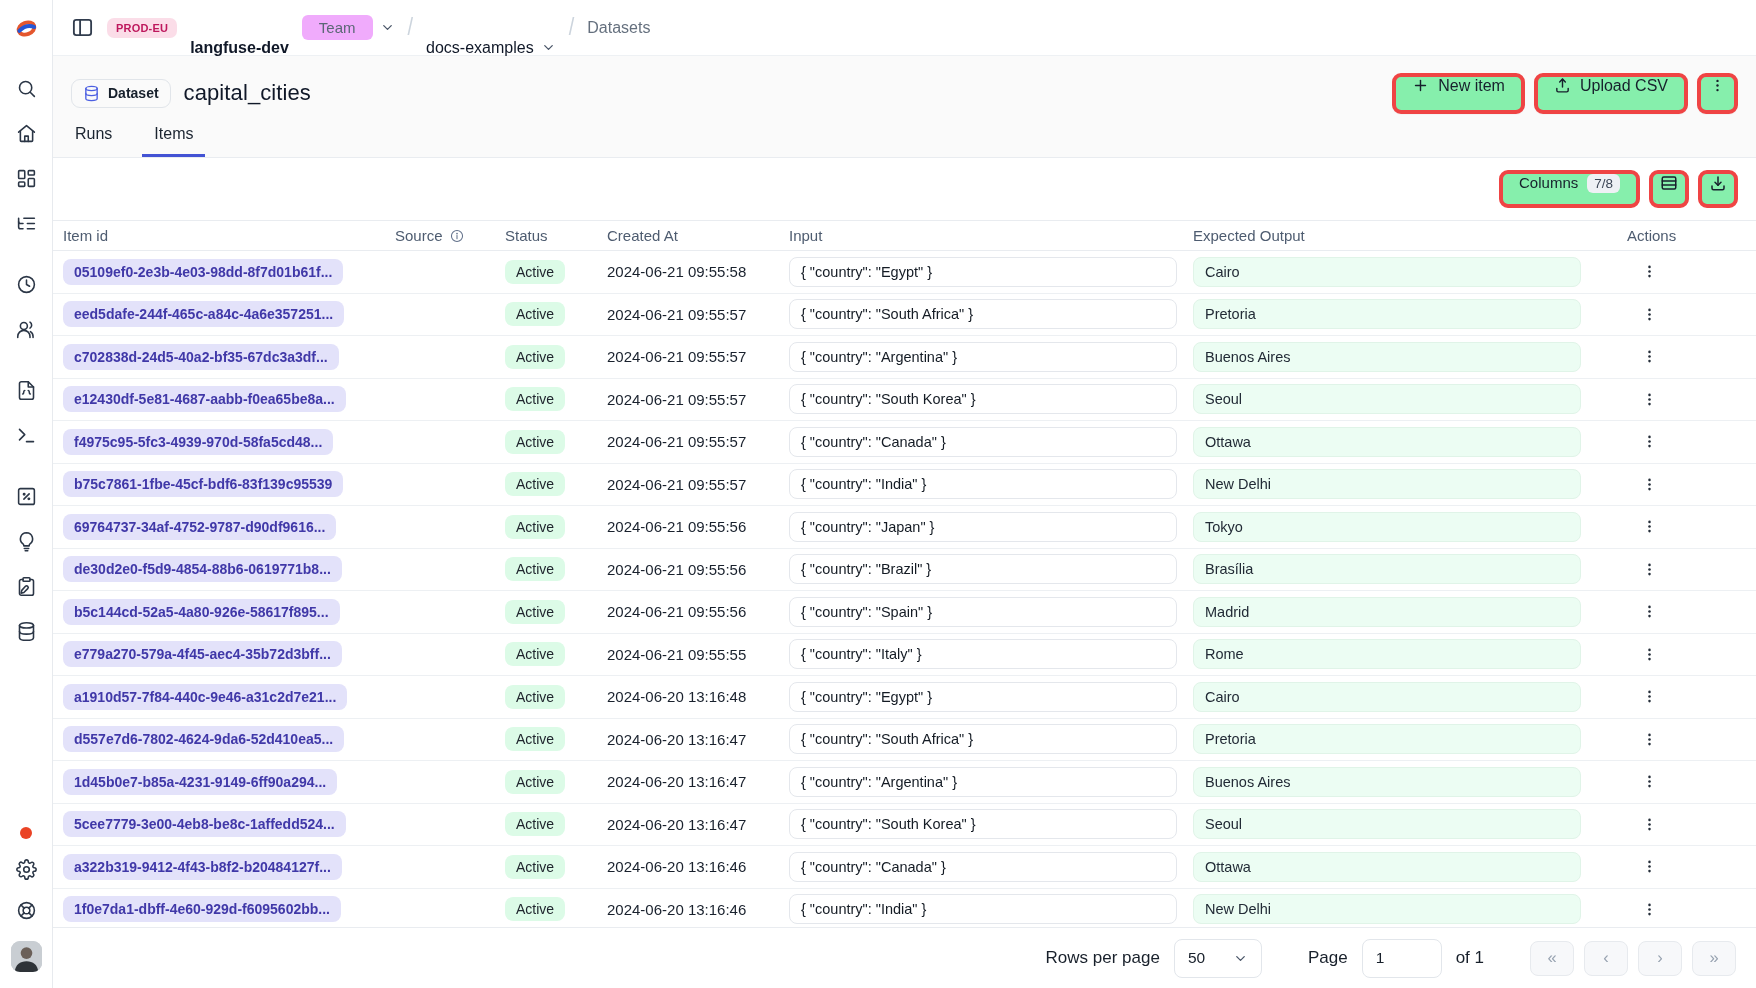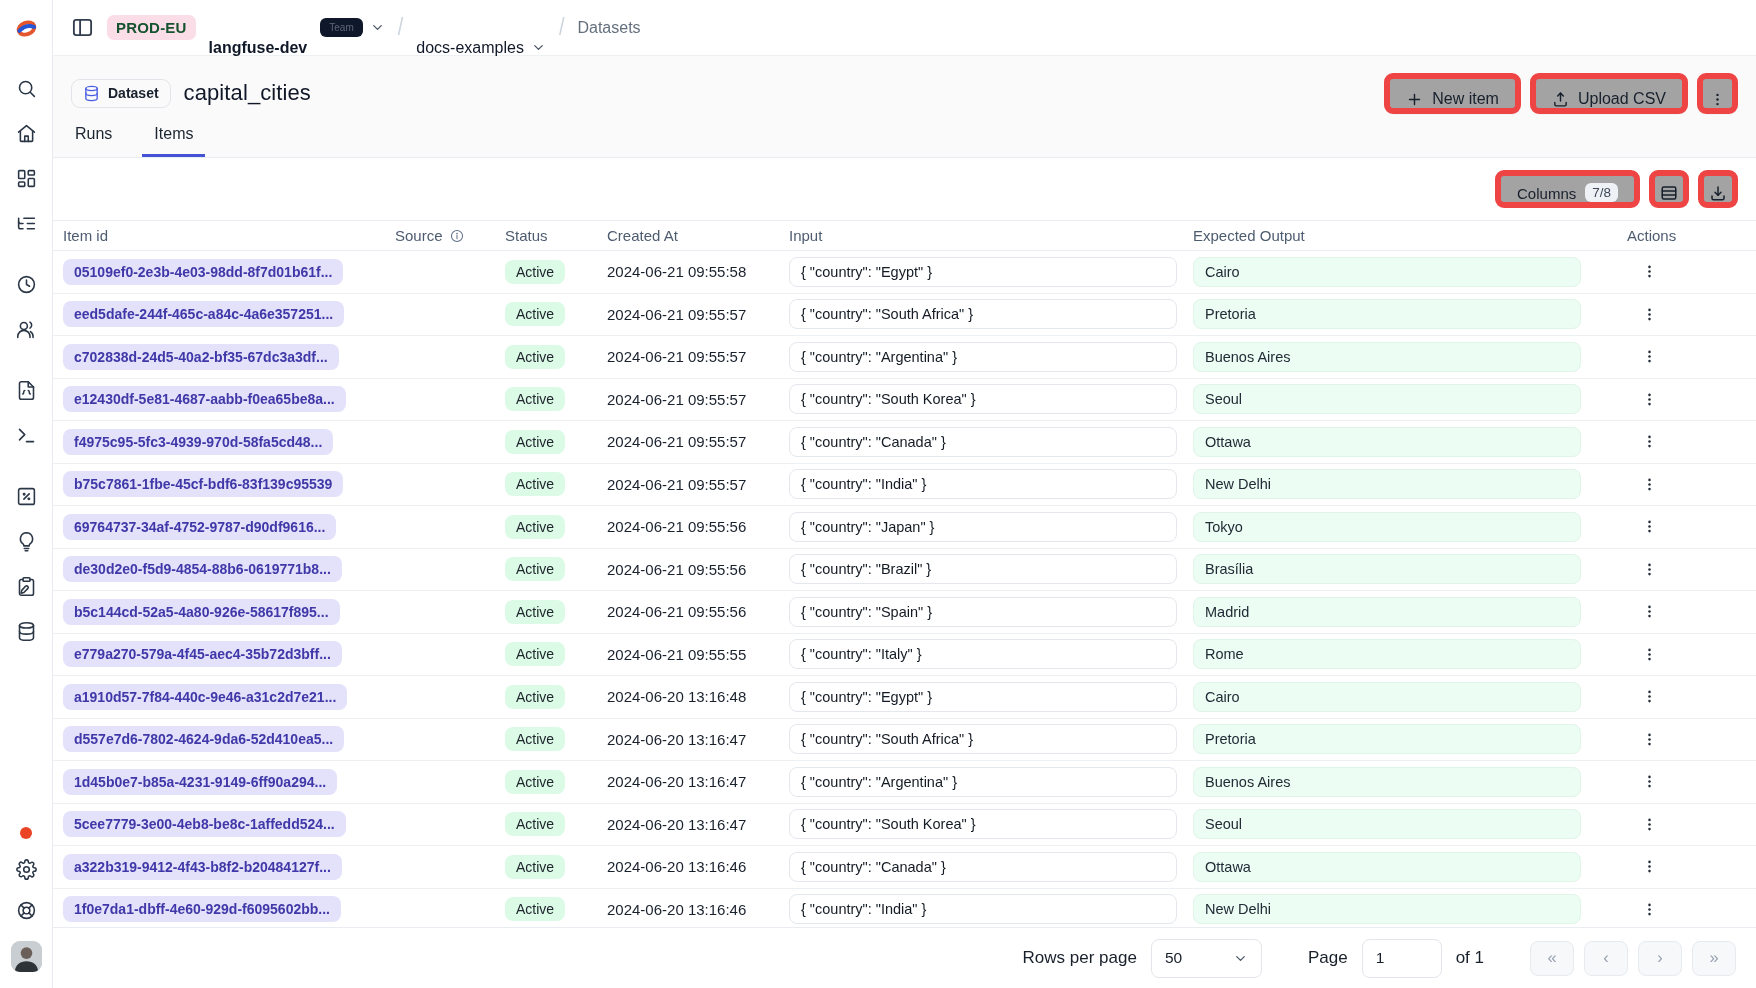--- a/index.html
+++ b/index.html
@@ -28,38 +28,38 @@
   .avatar { width: 31px; height: 31px; border-radius: 9px; overflow: hidden; background: linear-gradient(180deg,#d3d7db,#b9bfc6); border: 0; cursor: pointer; position: relative; }
   .avatar svg { width: 100%; height: 100%; }
 
   
   .main { flex: 1; display: flex; flex-direction: column; height: 100%; min-width: 0; }
 
   
   .topbar { height: 56px; flex-shrink: 0; display: flex; align-items: center; gap: 13px; padding: 0 18px; border-bottom: 1px solid #eef1f4; background: #fff; }
   .panel-toggle { background:none; border:0; cursor:pointer; color:#313c4d; display:flex; }
   .panel-toggle svg { width: 23px; height: 23px; stroke: currentColor; stroke-width: 1.9; fill: none; stroke-linecap: round; stroke-linejoin: round; }
-  .env-badge { background: #fbdde8; color: #14532d; font-size: 15px; font-weight: 700; padding: 4px 9px; border-radius: 7px; letter-spacing: .2px; }
+  .env-badge { background: #fbdde8; color: #be185d; font-size: 11px; font-weight: 700; padding: 4px 9px; border-radius: 7px; letter-spacing: .2px; }
   .org-name { font-size: 16px; font-weight: 600; color: #101828; margin-top: 40px; }
   .team-chip { display: flex; align-items: center; gap: 7px; background: none; border: 0; cursor: pointer; }
-  .team-badge { background: #0f172a; color: #5b6776; font-size: 10px; font-weight: 500; padding: 4px 9px; border-radius: 6px; }
+  .team-badge { background: #f0abfc; color: #5b6776; font-size: 15px; font-weight: 500; padding: 4px 17px; border-radius: 6px; }
   .crumb-sep { color: #ccd4dd; font-size: 20px; font-weight: 300; transform: scaleY(1.15); }
   .crumb-btn { display: flex; align-items: center; gap: 7px; background: none; border: 0; cursor: pointer; font-size: 16px; font-weight: 500; color: #101828; font-family: inherit; margin-top: 40px; }
   .chev { width: 15px; height: 15px; stroke: #4a5668; stroke-width: 2.1; fill: none; stroke-linecap: round; stroke-linejoin: round; }
   .crumb-current { color: #65707e; font-size: 16px; }
 
   
   .page-band { background: #fafafa; border-bottom: 1px solid #e9ecf0; padding: 16px 18px 0 18px; flex-shrink: 0; }
   .title-row { display: flex; align-items: center; gap: 13px; height: 42px; }
   .dataset-badge { display: flex; align-items: center; gap: 8px; border: 1px solid #e1e5ea; border-radius: 9px; padding: 5px 11px; background: transparent; }
   .dataset-badge svg { width: 17px; height: 17px; stroke: #4c5fe2; stroke-width: 1.9; fill: none; stroke-linecap: round; stroke-linejoin: round; }
   .dataset-badge-label { font-size: 14px; font-weight: 600; color: #17202c; }
   .page-title { font-size: 22px; font-weight: 400; color: #101828; letter-spacing: .1px; }
   .title-actions { margin-left: auto; display: flex; gap: 9px; }
-  .btn { display: flex; align-items: flex-end; gap: 9px; background: #a3a3a3; border: 6px solid #ef4444; border-radius: 9px; height: 41px; padding: 0 16px; font-size: 16px; font-weight: 500; color: #17202c; cursor: pointer; font-family: inherit; box-shadow: 0 1px 1px rgba(16,24,40,.03); }
+  .btn { display: flex; align-items: flex-start; gap: 9px; background: #86efac; border: 4px solid #ef4444; border-radius: 9px; height: 41px; padding: 0 16px; font-size: 16px; font-weight: 500; color: #17202c; cursor: pointer; font-family: inherit; box-shadow: 0 1px 1px rgba(16,24,40,.03); }
   .btn svg { width: 17px; height: 17px; stroke: #17202c; stroke-width: 2; fill: none; stroke-linecap: round; stroke-linejoin: round; }
   .btn.icon-only { width: 41px; padding: 0; justify-content: center; }
   .tabs { display: flex; gap: 38px; margin-top: 11px; padding-left: 2px; }
   .tab { background: none; border: 0; cursor: pointer; font-family: inherit; font-size: 16px; font-weight: 500; color: #1b2430; padding: 0 2px 11px 2px; border-bottom: 3px solid transparent; }
   .tab.active { padding: 0 12px 11px 12px; margin: 0 -10px; border-bottom-color: #4353d4; }
 
   
   .toolbar { display: flex; justify-content: flex-end; align-items: center; gap: 9px; padding: 12px 18px; flex-shrink: 0; background: #fff; }
   .toolbar .btn { height: 38px; font-size: 15px; box-shadow: none; }
   .count-badge { background: #eef1f5; color: #3c4656; font-size: 13.5px; font-weight: 500; padding: 2px 7px; border-radius: 6px; }
@@ -79,21 +79,21 @@
   .created-cell { font-size: 15px; color: #19212d; }
   .io-box { width: 388px; border: 1px solid #e4e7ec; border-radius: 8px; background: #fff; padding: 6px 11px; font-size: 14.5px; color: #141b24; white-space: nowrap; overflow: hidden; }
   .io-box.expected { background: #ecfdf3; border-color: #e0f4e8; color: #222b36; }
   .kebab { background: none; border: 0; cursor: pointer; padding: 6px; margin-left: 22px; justify-self: start; display: flex; }
   .kebab svg { width: 17px; height: 17px; fill: #232c38; }
 
   
   .footer { border-top: 1px solid #e9ecf0; flex-shrink: 0; height: 61px; display: flex; align-items: center; justify-content: flex-end; gap: 46px; padding: 0 20px; background: #fff; }
   .foot-group { display: flex; align-items: center; gap: 14px; }
   .foot-label { font-size: 17px; font-weight: 500; color: #18202b; }
-  .select-box { width: 111px; height: 39px; border: 1px solid #e2e6eb; border-radius: 8px; background: #fff; display: flex; align-items: center; justify-content: space-between; padding: 0 13px; cursor: pointer; font-family: inherit; font-size: 15.5px; color: #18202b; }
+  .select-box { width: 88px; height: 39px; border: 1px solid #e2e6eb; border-radius: 8px; background: #fff; display: flex; align-items: center; justify-content: space-between; padding: 0 13px; cursor: pointer; font-family: inherit; font-size: 15.5px; color: #18202b; }
   .page-input { width: 80px; height: 39px; border: 1px solid #e2e6eb; border-radius: 8px; padding: 0 13px; font-size: 15.5px; color: #18202b; font-family: inherit; outline: none; }
   .pager { display: flex; gap: 10px; }
   .pager-btn { width: 44px; height: 35px; background: #f7f8fa; border: 1px solid #e7eaee; border-radius: 8px; color: #97a2b0; font-size: 16.5px; cursor: pointer; font-family: inherit; display:flex; align-items:center; justify-content:center; padding-bottom: 2px; }
 </style>
 </head>
 <body>
 
 <aside class="sidebar">
   <div class="logo-slot">
     <svg width="23" height="23" viewBox="0 0 24 24">

